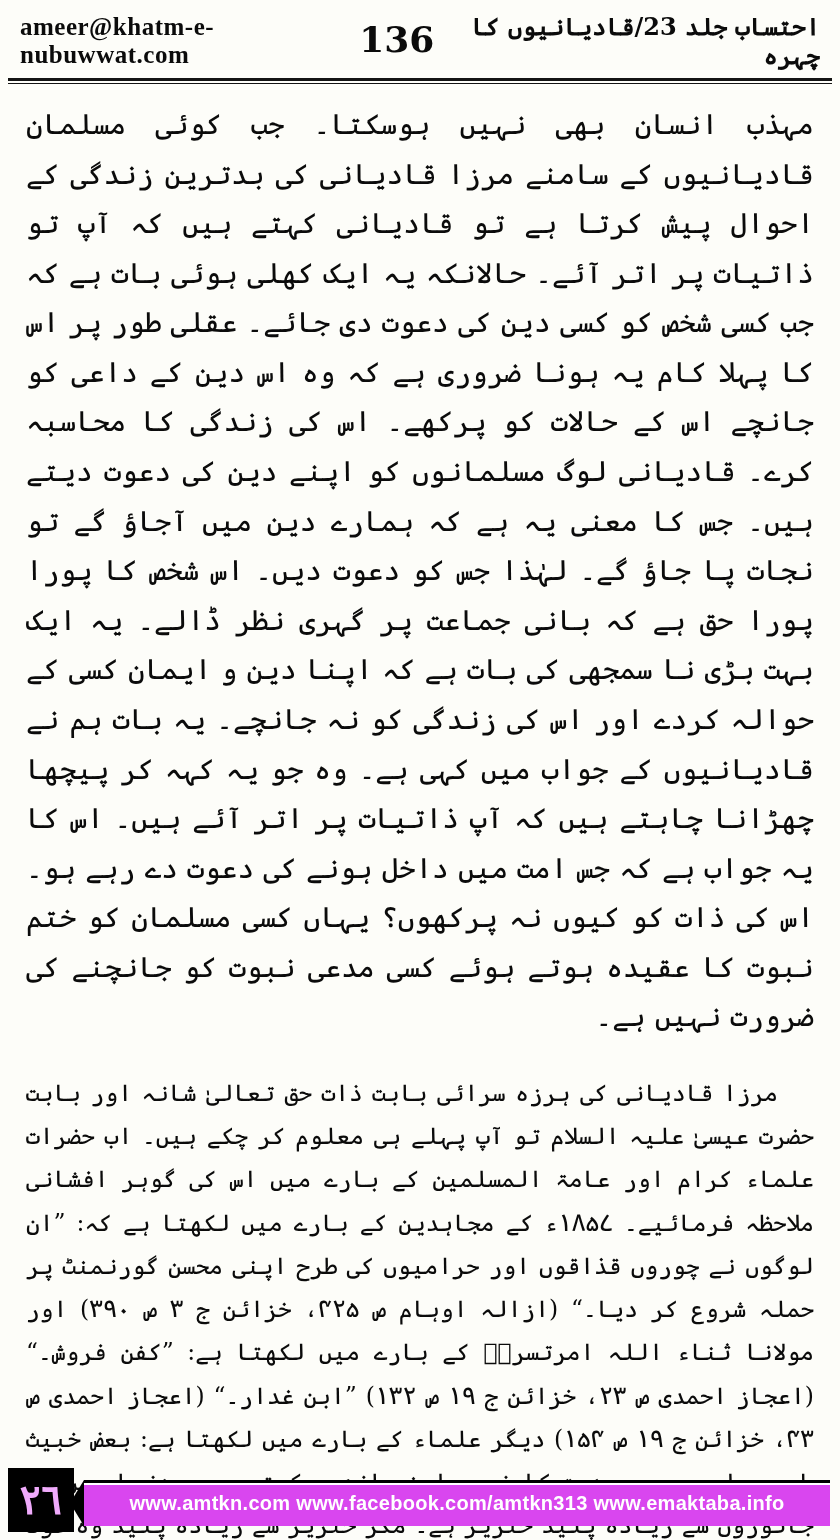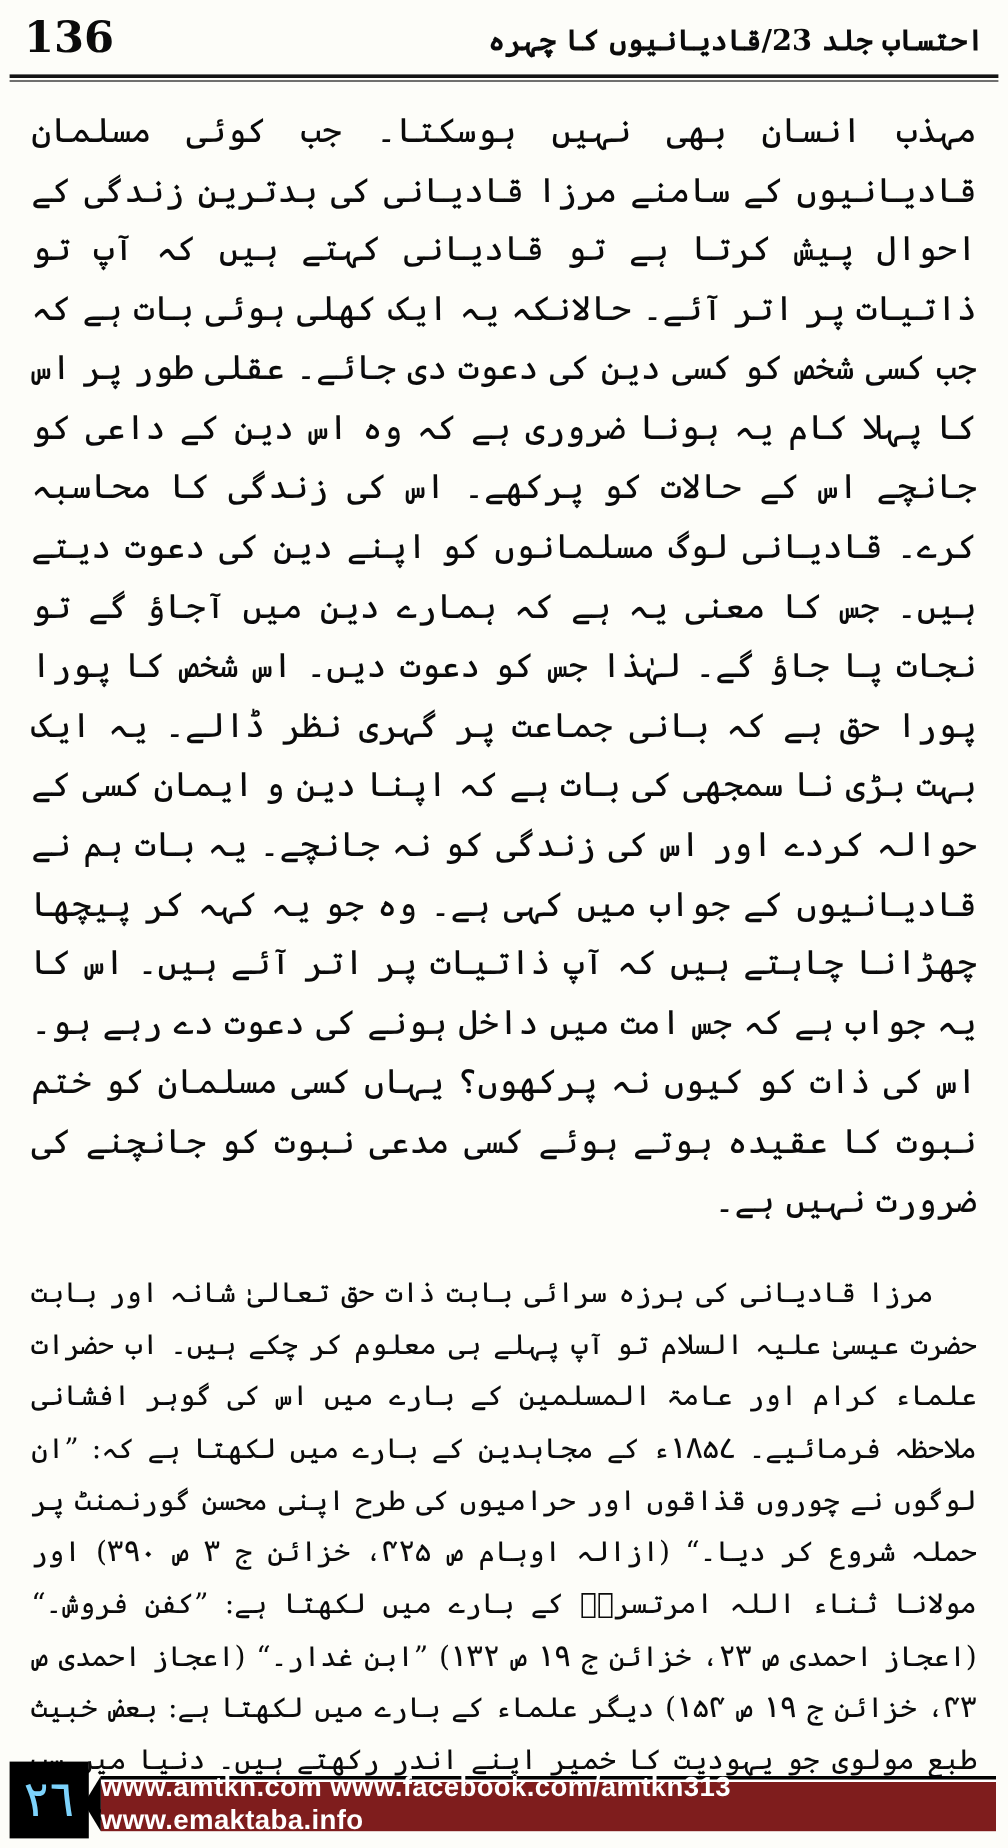--- a/index.html
+++ b/index.html
@@ -65,59 +65,60 @@
   
   .footer {
     position: absolute;
     left: 0; right: 0; bottom: 0;
     height: 86px;
   }
   .footer-bar {
     position: absolute;
     left: 84px; right: 10px; bottom: 14px;
     height: 46px;
-    background: #7f1d1d;
+    background: #d946ef;
     color: #fff;
     display: flex;
     align-items: center;
     justify-content: center;
     font-family: "Liberation Sans", sans-serif;
     font-weight: bold;
-    font-size: 23px;
+    font-size: 20px;
     letter-spacing: .3px;
     box-shadow: inset 0 3px 0 #000, inset 0 5px 0 #fff;
   }
   .footer-bar::before {
     content: "";
     position: absolute;
     left: -14px; top: 0;
     border-top: 23px solid transparent;
     border-bottom: 23px solid transparent;
     border-right: 14px solid #000;
   }
   .footer-page-box {
     position: absolute;
     left: 8px; bottom: 8px;
     width: 66px; height: 64px;
     background: #000;
-    color: #7dd3fc;
+    color: #f0abfc;
     display: flex;
     align-items: center;
     justify-content: center;
     font-size: 38px;
-    font-weight: normal;
+    font-weight: bold;
     direction: rtl;
   }
 </style>
 </head>
 <body>
 
 <div class="page">
 
   <div class="header">
+    <span class="header-email">ameer@khatm-e-nubuwwat.com</span>
     <span class="header-page-number">136</span>
     <span class="header-title">احتساب جلد 23/قادیانیوں کا چہرہ</span>
   </div>
   <div class="header-rule"></div>
 
   <div class="body-text">
     <p class="para-main">مہذب انسان بھی نہیں ہوسکتا۔ جب کوئی مسلمان قادیانیوں کے سامنے مرزا قادیانی کی بدترین زندگی کے احوال پیش کرتا ہے تو قادیانی کہتے ہیں کہ آپ تو ذاتیات پر اتر آئے۔ حالانکہ یہ ایک کھلی ہوئی بات ہے کہ جب کسی شخص کو کسی دین کی دعوت دی جائے۔ عقلی طور پر اس کا پہلا کام یہ ہونا ضروری ہے کہ وہ اس دین کے داعی کو جانچے اس کے حالات کو پرکھے۔ اس کی زندگی کا محاسبہ کرے۔ قادیانی لوگ مسلمانوں کو اپنے دین کی دعوت دیتے ہیں۔ جس کا معنی یہ ہے کہ ہمارے دین میں آجاؤ گے تو نجات پا جاؤ گے۔ لہٰذا جس کو دعوت دیں۔ اس شخص کا پورا پورا حق ہے کہ بانی جماعت پر گہری نظر ڈالے۔ یہ ایک بہت بڑی نا سمجھی کی بات ہے کہ اپنا دین و ایمان کسی کے حوالہ کردے اور اس کی زندگی کو نہ جانچے۔ یہ بات ہم نے قادیانیوں کے جواب میں کہی ہے۔ وہ جو یہ کہہ کر پیچھا چھڑانا چاہتے ہیں کہ آپ ذاتیات پر اتر آئے ہیں۔ اس کا یہ جواب ہے کہ جس امت میں داخل ہونے کی دعوت دے رہے ہو۔ اس کی ذات کو کیوں نہ پرکھوں؟ یہاں کسی مسلمان کو ختم نبوت کا عقیدہ ہوتے ہوئے کسی مدعی نبوت کو جانچنے کی ضرورت نہیں ہے۔</p>
     <p class="para-secondary">مرزا قادیانی کی ہرزہ سرائی بابت ذات حق تعالیٰ شانہ اور بابت حضرت عیسیٰ علیہ السلام تو آپ پہلے ہی معلوم کر چکے ہیں۔ اب حضرات علماء کرام اور عامۃ المسلمین کے بارے میں اس کی گوہر افشانی ملاحظہ فرمائیے۔ ۱۸۵۷ء کے مجاہدین کے بارے میں لکھتا ہے کہ: ”ان لوگوں نے چوروں قذاقوں اور حرامیوں کی طرح اپنی محسن گورنمنٹ پر حملہ شروع کر دیا۔“ (ازالہ اوہام ص ۴۲۵، خزائن ج ۳ ص ۳۹۰) اور مولانا ثناء اللہ امرتسریؒ کے بارے میں لکھتا ہے: ”کفن فروش۔“ (اعجاز احمدی ص ۲۳، خزائن ج ۱۹ ص ۱۳۲) ”ابن غدار۔“ (اعجاز احمدی ص ۴۳، خزائن ج ۱۹ ص ۱۵۴) دیگر علماء کے بارے میں لکھتا ہے: بعض خبیث طبع مولوی جو یہودیت کا خمیر اپنے اندر رکھتے ہیں۔ دنیا میں سب جانوروں سے زیادہ پلید خنزیر ہے۔ مگر خنزیر سے زیادہ پلید وہ لوگ ہیں۔ اے مردار خور مولویو! اور گندی روحو! اے بدذات فرقہ مولویاں۔ (انجام آتھم ص ۲۱ حاشیہ، خزائن ج ۱۱ ص ۳۰۵) اے شریر مولویو! اور ان کے چیلو اور غزنی کے ناپاک سکھو۔ (ضیاء الحق ص ۴۳، خزائن ج ۹ ص ۲۹۱) نیز بعض کتوں کی طرح بعض بھیڑیوں کی طرح بعض سوروں کی طرح اور بعض سانپوں کی طرح ڈنگ مارتے۔ (خطبہ الیامیہ ص ۱۵۵، خزائن ج ۱۶ ص ۲۳۸) اور ملاحظہ کیجئے حسن بیان: ”کنجر ولد الزنا جھوٹ بولتے ہوئے شرماتے ہیں۔ مگر اس آریہ میں اس قدر شرم باقی نہیں رہی۔“ (شحنہ حق ص ۶۰، خزائن ج ۲ ص ۳۸۶) اور عامۃ المسلمین کے بارے میں لکھتا ہے کہ: ”میری دعوت کو وہ لوگ قبول نہ کریں گے۔ جو زنا کار عورتوں کی اولاد ہیں۔“ (آئینہ کمالات اسلام ص ۵۴۷، خزائن ج ۵ ص ۵۴۷) یہ دشنام طرازی ہے جب کہ اس نے خود ہی لکھا تھا کہ گالیاں دینا اور بد زبانی کرنا طریق شرافت نہیں۔ (اربعین نمبر ۴ ص ۵، خزائن ج ۷ ص ۴۷۱)</p>
   </div>
 

